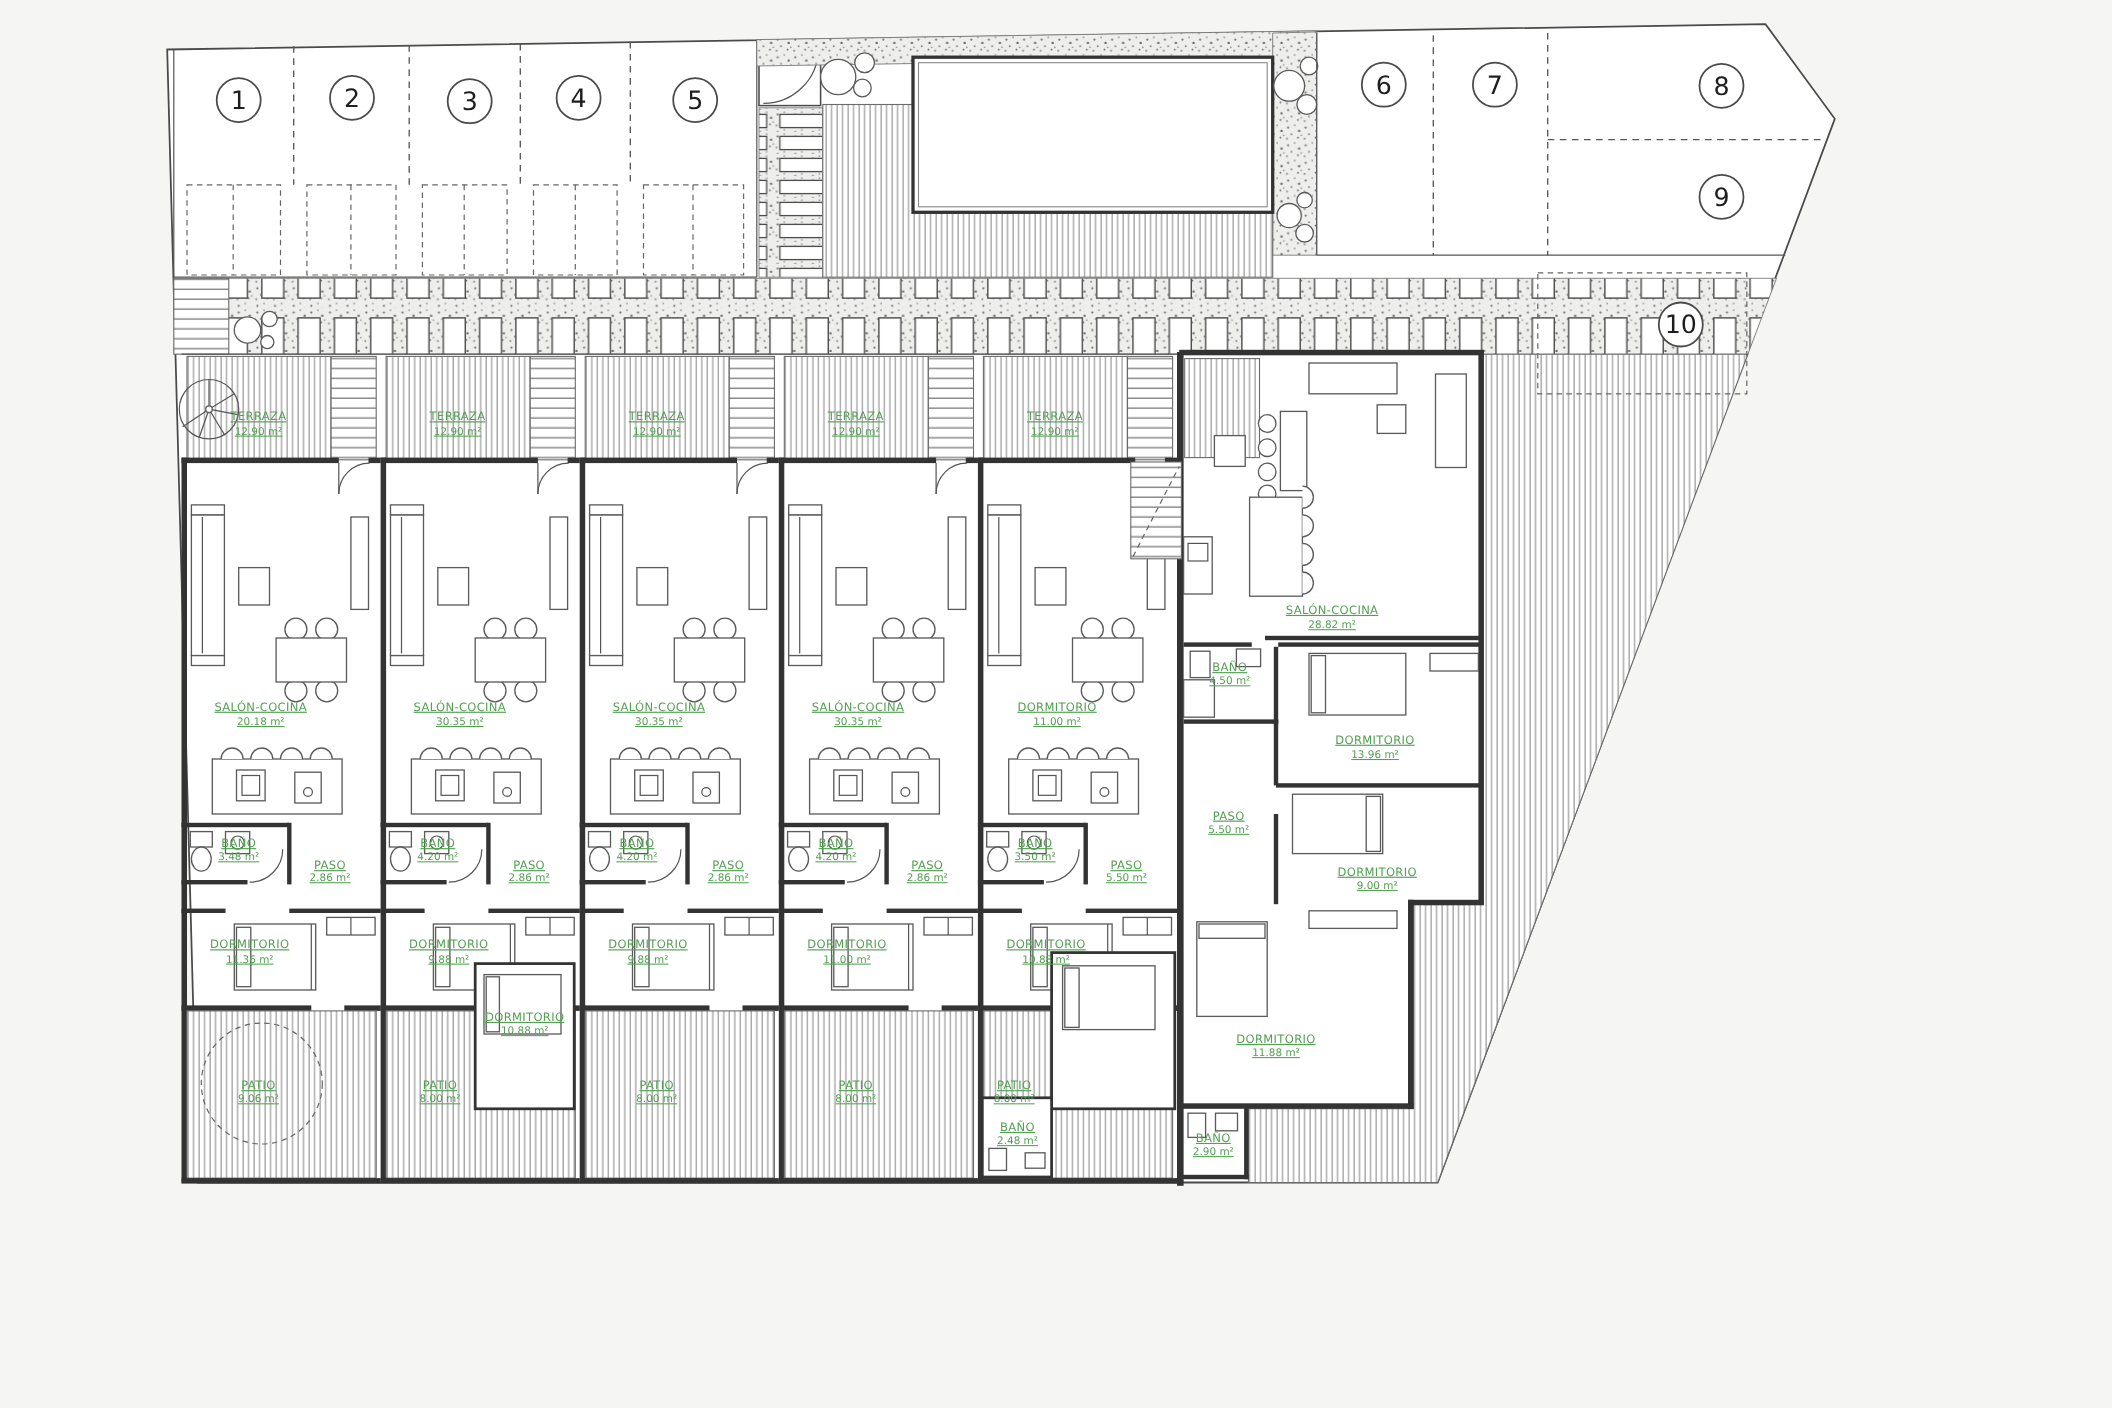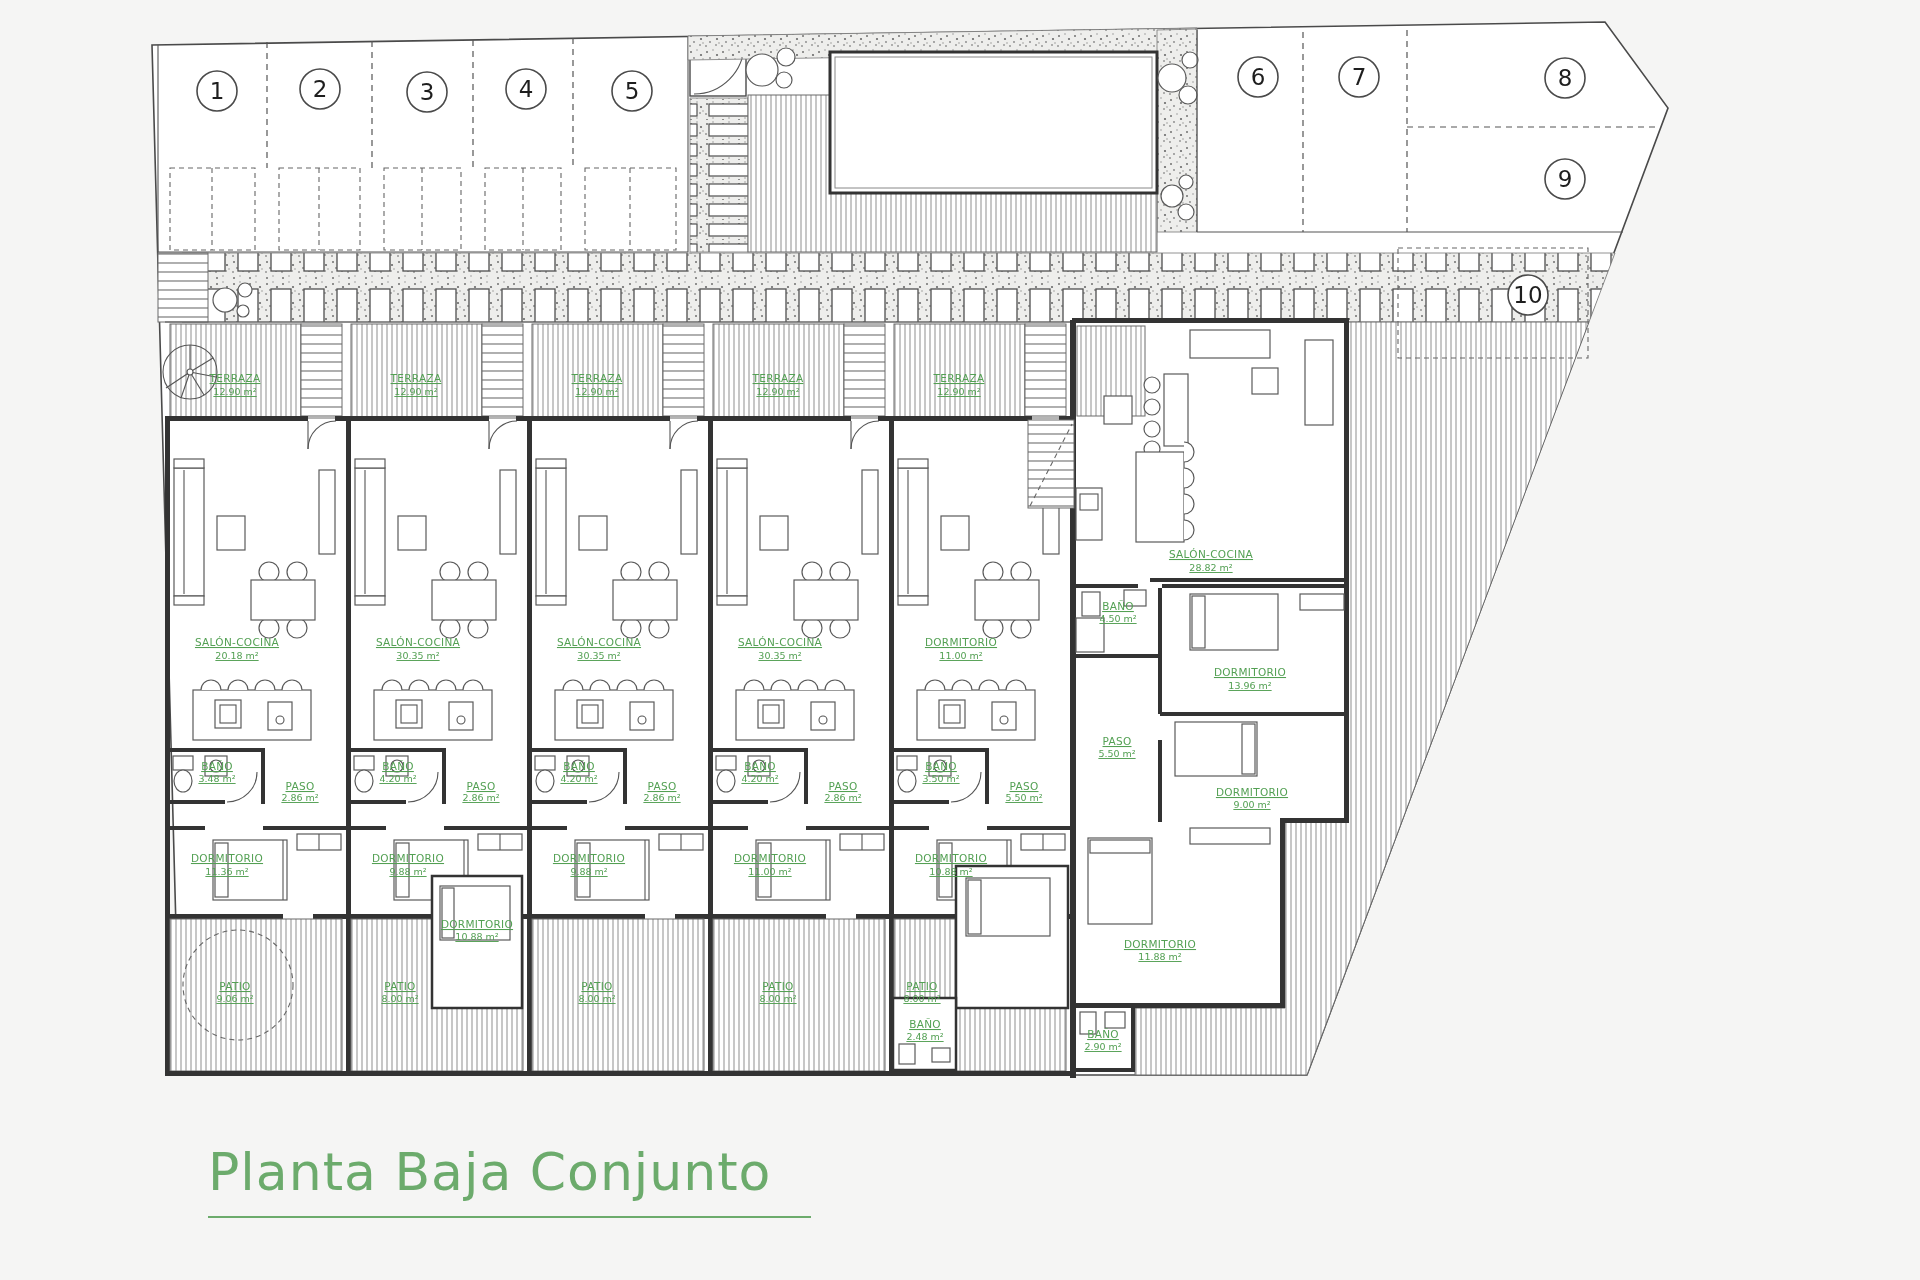--- a/index.html
+++ b/index.html
@@ -395,14 +395,13 @@
     <text x="1117" y="757" class="ga">5.50 m²</text>
     <text x="1252" y="796" class="gl">DORMITORIO</text>
     <text x="1252" y="808" class="ga">9.00 m²</text>
     <text x="1160" y="948" class="gl">DORMITORIO</text>
     <text x="1160" y="960" class="ga">11.88 m²</text>
     <text x="1103" y="1038" class="gl">BAÑO</text>
     <text x="1103" y="1050" class="ga">2.90 m²</text>
   </g>
 </svg>
 
-<div class="title">Planta Baja Conjunto</div>
 </div>
 
 </body></html>

